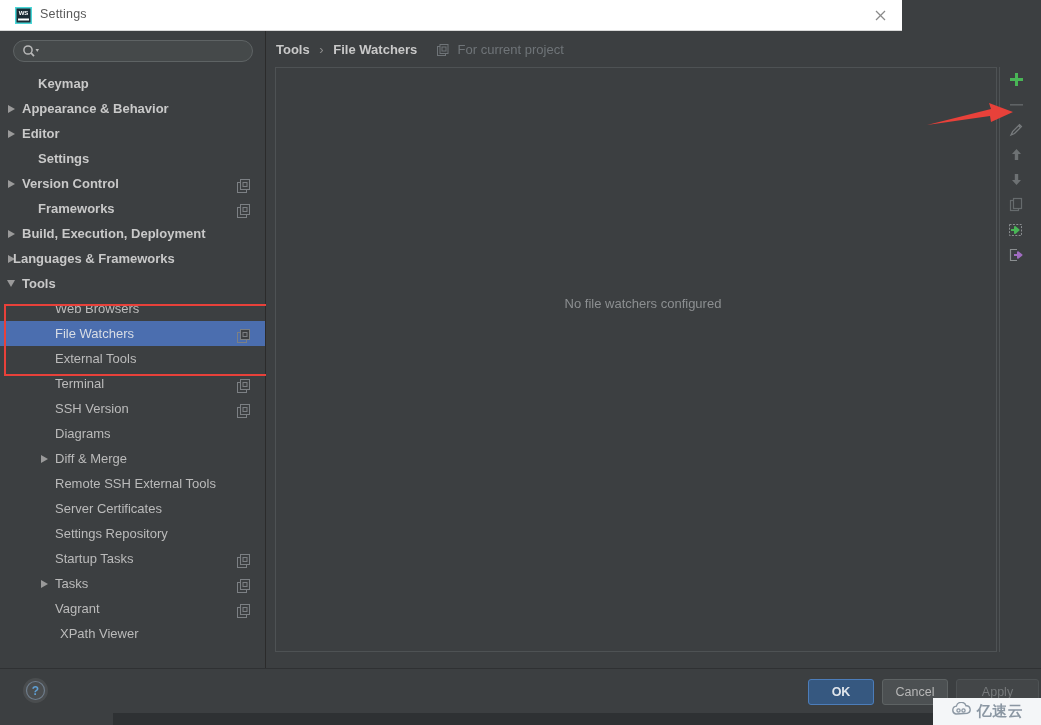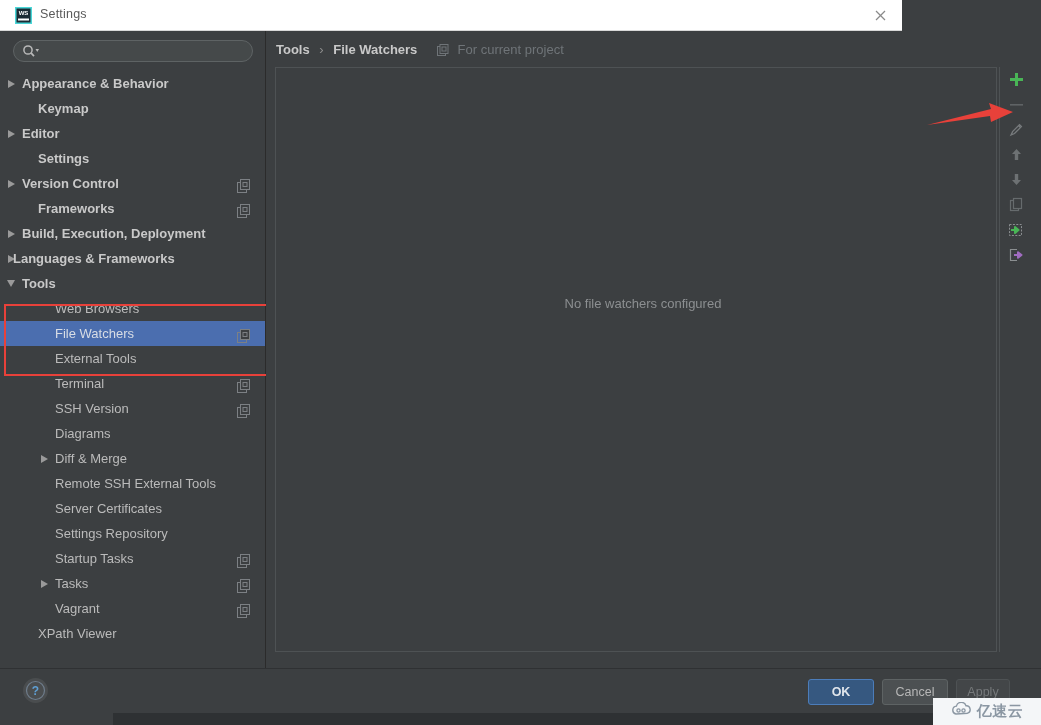--- a/index.html
+++ b/index.html
@@ -266,21 +266,21 @@
   }
   .btn-cancel {
     left: 882px;
     width: 66px;
     background: #4c5052;
     border: 1px solid #5e6364;
     color: #b6b6b6;
   }
   .btn-apply {
     left: 956px;
-    width: 54px;
+    width: 83px;
     background: #434648;
     border: 1px solid #4e5254;
     color: #76797b;
   }
 
   
   .desktop-strip {
     position: absolute;
     left: 0; top: 713px;
     width: 1041px;
@@ -345,31 +345,31 @@
           <svg width="18" height="14" viewBox="0 0 18 14">
             <circle cx="6" cy="6" r="4.1" fill="none" stroke="#b9b9b9" stroke-width="1.5"></circle>
             <line x1="9.2" y1="9.2" x2="12" y2="12.2" stroke="#b9b9b9" stroke-width="1.7"></line>
             <path d="M13.5 5 L17 5 L15.25 8 Z" fill="#b9b9b9"></path>
           </svg>
         </span>
       </div>
 
       <div class="tree" id="tree">
           <div class="tree-row bold">
+            <span class="label" style="left: 38px;">Keymap</span>
+          </div>
+          <div class="tree-row bold">
             <span class="arrow" style="left: 4px;">
               <svg width="7" height="8" viewBox="0 0 7 8">
                 <path d="M0 0 L7 4 L0 8 Z" fill="#9a9a9a"></path>
               </svg>
             </span>
             <span class="label" style="left: 22px;">Appearance &amp; Behavior</span>
           </div>
           <div class="tree-row bold">
-            <span class="label" style="left: 38px;">Keymap</span>
-          </div>
-          <div class="tree-row bold">
             <span class="arrow" style="left: 4px;">
               <svg width="7" height="8" viewBox="0 0 7 8">
                 <path d="M0 0 L7 4 L0 8 Z" fill="#9a9a9a"></path>
               </svg>
             </span>
             <span class="label" style="left: 22px;">Editor</span>
           </div>
           <div class="tree-row bold">
             <span class="label" style="left: 38px;">Settings</span>
           </div>
@@ -491,21 +491,21 @@
           </div>
           <div class="tree-row">
             <span class="label" style="left: 55px;">Vagrant</span>
             <span class="scope-icon"><svg width="14" height="14" viewBox="0 0 14 14">
                 <rect x="0.5" y="3.5" width="9" height="10" fill="none" stroke="#7c8084" stroke-width="1"></rect>
                 <rect x="3.5" y="0.5" width="9" height="10" fill="#3c3f41" stroke="#7c8084" stroke-width="1"></rect>
                 <rect x="6" y="3.5" width="4" height="4" fill="none" stroke="#7c8084" stroke-width="1"></rect>
               </svg></span>
           </div>
           <div class="tree-row">
-            <span class="label" style="left: 38px;">XPath Viewer</span>
+            <span class="label" style="left: 60px;">XPath Viewer</span>
           </div>
         </div>
 
       <div class="red-rect" style="left:4px; top:273px; width:266px; height:72px;"></div>
     </div>
 
     <div class="main">
 
       <div class="breadcrumb">
         <span class="crumb">Tools</span>

